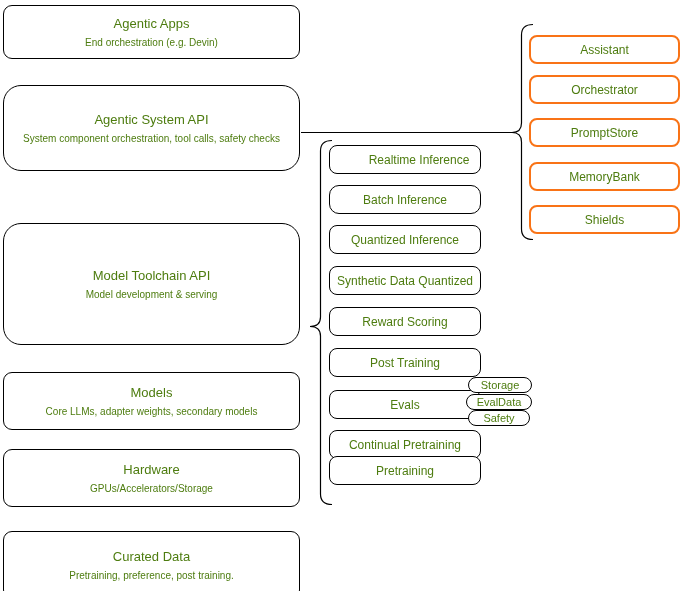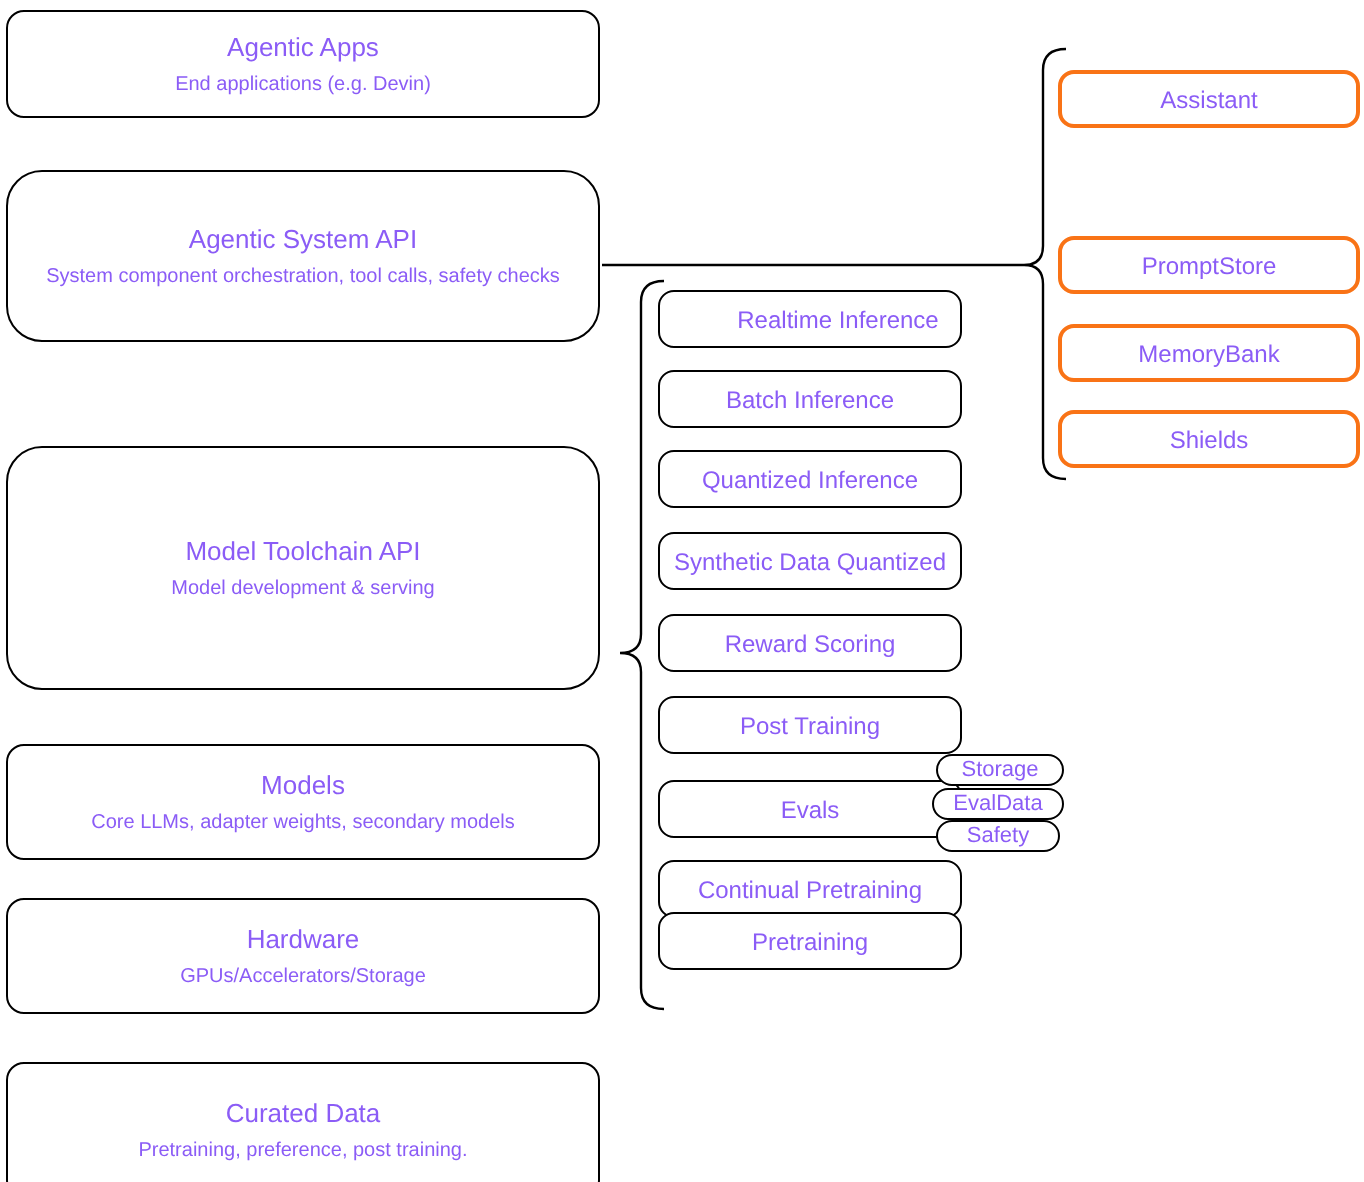--- a/index.html
+++ b/index.html
@@ -3,21 +3,21 @@
 <meta charset="utf-8">
 <style>
   * { margin: 0; padding: 0; box-sizing: border-box; }
   html, body { background: #ffffff; }
   .canvas {
     position: relative;
     width: 682px;
     height: 591px;
     background: #ffffff;
     font-family: "Liberation Sans", sans-serif;
-    color: #8b5cf6;
+    color: #4d7c0f;
     overflow: hidden;
   }
   svg.wires {
     position: absolute;
     left: 0; top: 0;
     width: 682px; height: 591px;
     z-index: 0;
   }
   
   .lbox {
@@ -49,21 +49,21 @@
     height: 29px;
     background: #ffffff;
     border: 1px solid #000000;
     border-radius: 8px;
     display: flex;
     align-items: center;
     justify-content: center;
     font-size: 12px;
     z-index: 1;
   }
-  .m0 { top: 145px; padding-left: 28px; } .m1 { top: 185px; } .m2 { top: 225px; }
+  .m0 { top: 145px; padding-left: 28px; } .m1 { top: 185px; border-radius: 10px; } .m2 { top: 225px; }
   .m3 { top: 266px; } .m4 { top: 307px; } .m5 { top: 348px; }
   .m6 { top: 390px; } .m7 { top: 430px; } .m8 { top: 456px; }
   
   .rbox {
     position: absolute;
     left: 529px;
     width: 151px;
     height: 29px;
     background: #ffffff;
     border: 2px solid #f97316;
@@ -102,21 +102,21 @@
 
     <path d="M 301 132.5 L 512 132.5" fill="none" stroke="#000000" stroke-width="1.2"></path>
 
     <path d="M 533 24.5 Q 521.5 24.5 521.5 35 L 521.5 123 Q 521.5 132.5 512 132.5 Q 521.5 132.5 521.5 142 L 521.5 229 Q 521.5 239.5 533 239.5" fill="none" stroke="#000000" stroke-width="1.2"></path>
 
     <path d="M 332 140.5 Q 320.5 140.5 320.5 151 L 320.5 317 Q 320.5 326.5 310 326.5 Q 320.5 326.5 320.5 336 L 320.5 494 Q 320.5 504.5 332 504.5" fill="none" stroke="#000000" stroke-width="1.2"></path>
   </svg>
 
   <div class="lbox lb0">
     <div class="title">Agentic Apps</div>
-    <div class="subtitle">End applications (e.g. Devin)</div>
+    <div class="subtitle">End orchestration (e.g. Devin)</div>
   </div>
   <div class="lbox lb1">
     <div class="title">Agentic System API</div>
     <div class="subtitle">System component orchestration, tool calls, safety checks</div>
   </div>
   <div class="lbox lb2">
     <div class="title">Model Toolchain API</div>
     <div class="subtitle">Model development &amp; serving</div>
   </div>
   <div class="lbox lb3">
@@ -140,17 +140,18 @@
   <div class="mbox m5">Post Training</div>
   <div class="mbox m6">Evals</div>
   <div class="mbox m7">Continual Pretraining</div>
   <div class="mbox m8">Pretraining</div>
 
   <div class="pill p0">Storage</div>
   <div class="pill p1">EvalData</div>
   <div class="pill p2">Safety</div>
 
   <div class="rbox r0">Assistant</div>
+  <div class="rbox r1">Orchestrator</div>
   <div class="rbox r3">MemoryBank</div>
   <div class="rbox r2">PromptStore</div>
   <div class="rbox r4">Shields</div>
 
 </div>
 
 </body></html>

